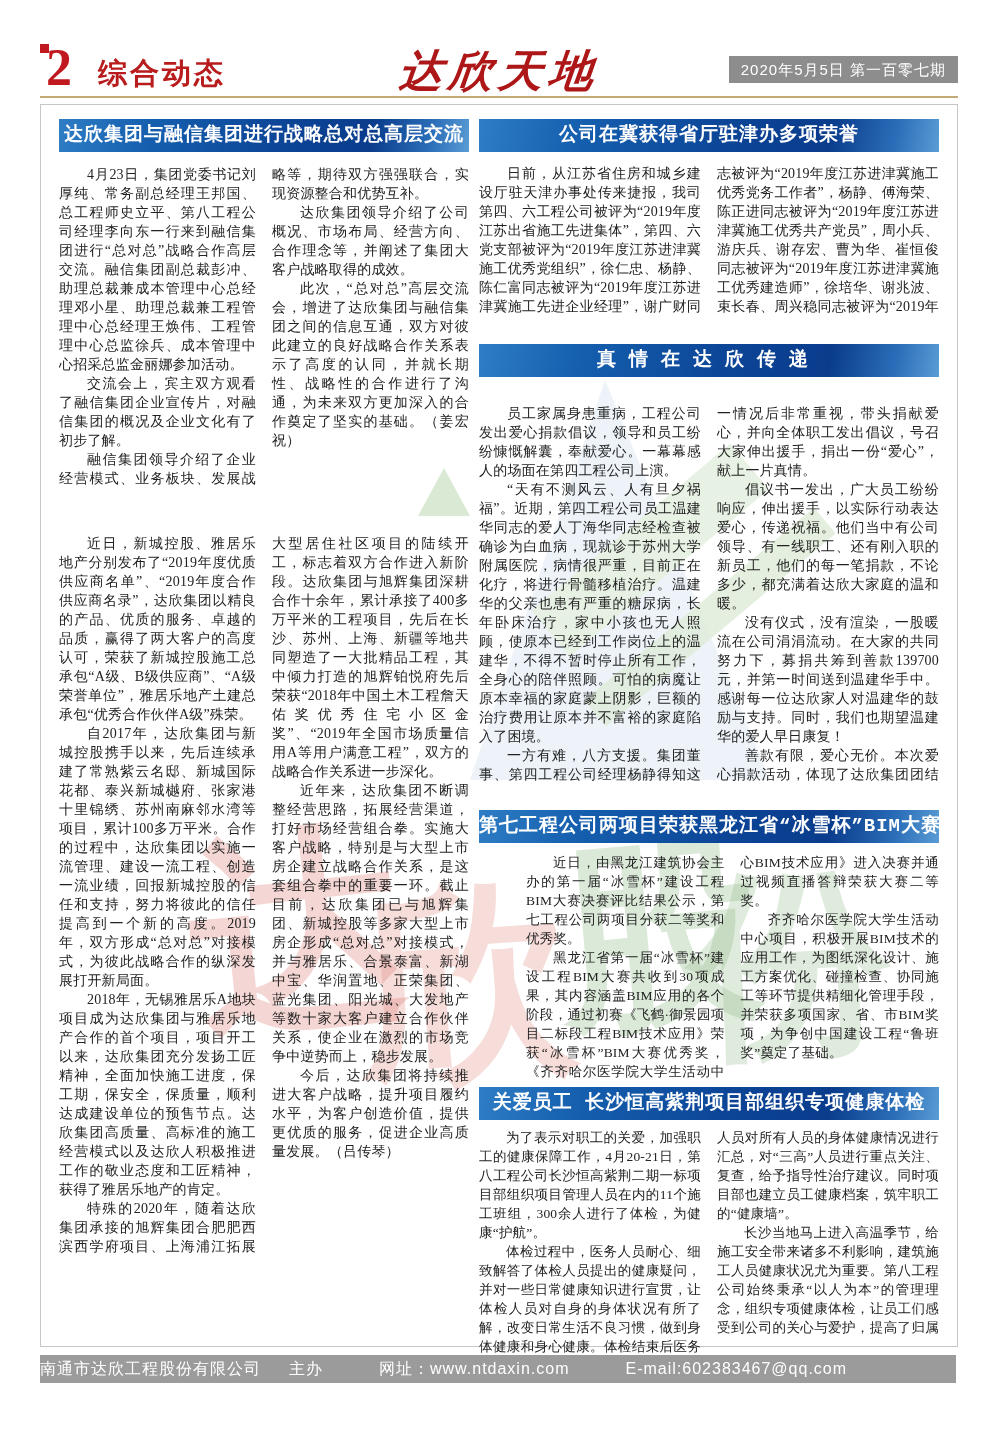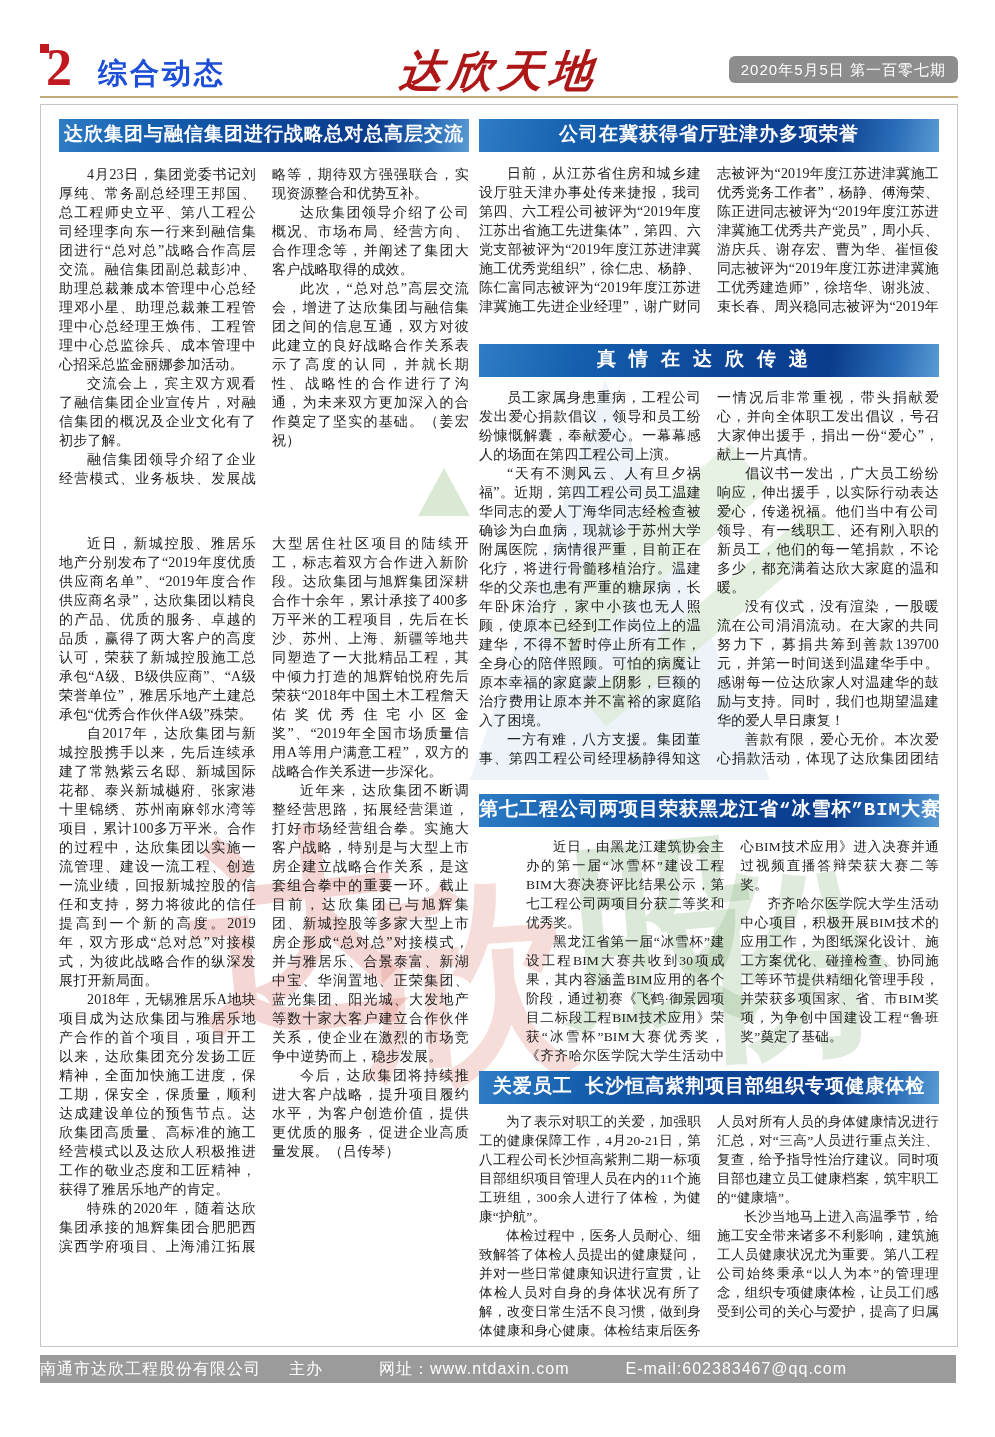--- a/index.html
+++ b/index.html
@@ -5,27 +5,27 @@
   html,body{margin:0;padding:0;}
   body{width:995px;height:1437px;position:relative;background:#ffffff;overflow:hidden;
        font-family:"Liberation Serif",serif;-webkit-font-smoothing:antialiased;}
 
   
   .masthead{position:absolute;left:40px;top:48px;width:918px;height:44px;z-index:3;}
   .pagenum{position:absolute;left:6px;top:-6px;font-family:"Liberation Serif",serif;
            font-weight:bold;font-size:52px;line-height:52px;color:#c0191f;}
   .accent-square{position:absolute;left:0;top:-4px;width:9px;height:9px;background:#c0191f;}
   .section-name{position:absolute;left:58px;top:6px;font-family:"Liberation Sans",sans-serif;
-           font-weight:bold;font-size:29px;color:#1d4ed8;letter-spacing:3px;}
+           font-weight:bold;font-size:29px;color:#b91c1c;letter-spacing:3px;}
   .paper-title{position:absolute;left:0;right:0;top:-6px;text-align:center;
            font-family:"DejaVu Serif",serif;font-style:italic;font-weight:bold;
            font-size:44px;color:#ae1717;letter-spacing:6px;transform:skewX(-6deg);}
   .issue-box{position:absolute;right:0;top:8px;background:#8d8d8d;color:#fff;
            font-family:"Liberation Sans",sans-serif;font-size:15px;line-height:27px;
-           padding:0 12px;border-radius:6px;letter-spacing:1px;text-align:center;}
+           padding:0 12px;border-radius:0;letter-spacing:1px;text-align:center;}
   .masthead-rule{position:absolute;left:40px;top:96px;width:918px;height:2px;background:#c3ab77;z-index:3;}
 
   
   .wm{position:absolute;z-index:0;pointer-events:none;}
   .wm-char{font-family:"DejaVu Serif",serif;font-weight:bold;}
   .wm-d1{left:190px;top:790px;font-size:215px;color:rgba(219,123,112,0.30);transform:rotate(-6deg);}
   .wm-d2{left:360px;top:840px;font-size:215px;color:rgba(219,123,112,0.26);transform:rotate(-4deg);}
   .wm-d3{left:560px;top:800px;font-size:200px;color:rgba(150,190,142,0.34);transform:rotate(-5deg);}
   .wm-d4{left:690px;top:830px;font-size:200px;color:rgba(150,190,142,0.30);transform:rotate(-3deg);}
   .shape-tri-blue{left:470px;top:380px;width:300px;height:400px;background:#e9f0f8;
@@ -50,21 +50,21 @@
   .art-title.spread{letter-spacing:13px;}
   .art-body{column-count:2;column-gap:16px;column-fill:auto;overflow:hidden;
       text-align:justify;color:#222;font-size:14px;line-height:19px;letter-spacing:0.2px;}
   .art-body p{margin:0;text-indent:2em;}
 
   .a1-body{height:358px;margin-top:13px;}
   .a2-title{margin-top:10px;}
   .a2-body{height:730px;margin-top:11px;}
   .b1-body{height:168px;margin-top:12px;}
   .b2-title{margin-top:12px;}
-  .b2-body{height:398px;margin-top:11px;}
+  .b2-body{height:398px;margin-top:27px;}
   .b3-title{margin-top:8px;}
   .b3-body{height:230px;margin-top:10px;font-size:13.5px;margin-left:47px;}
   .b4-title{margin-top:4px;}
   .b4-body{height:240px;margin-top:8px;font-size:13.5px;}
 
   
   .footer-bar{position:absolute;left:40px;top:1355px;width:916px;height:28px;background:#9b9b9b;
       z-index:2;display:flex;align-items:center;justify-content:flex-start;color:#fff;
       font-family:"Liberation Sans",sans-serif;font-size:16px;letter-spacing:1px;}
   .footer-bar span{white-space:nowrap;}

